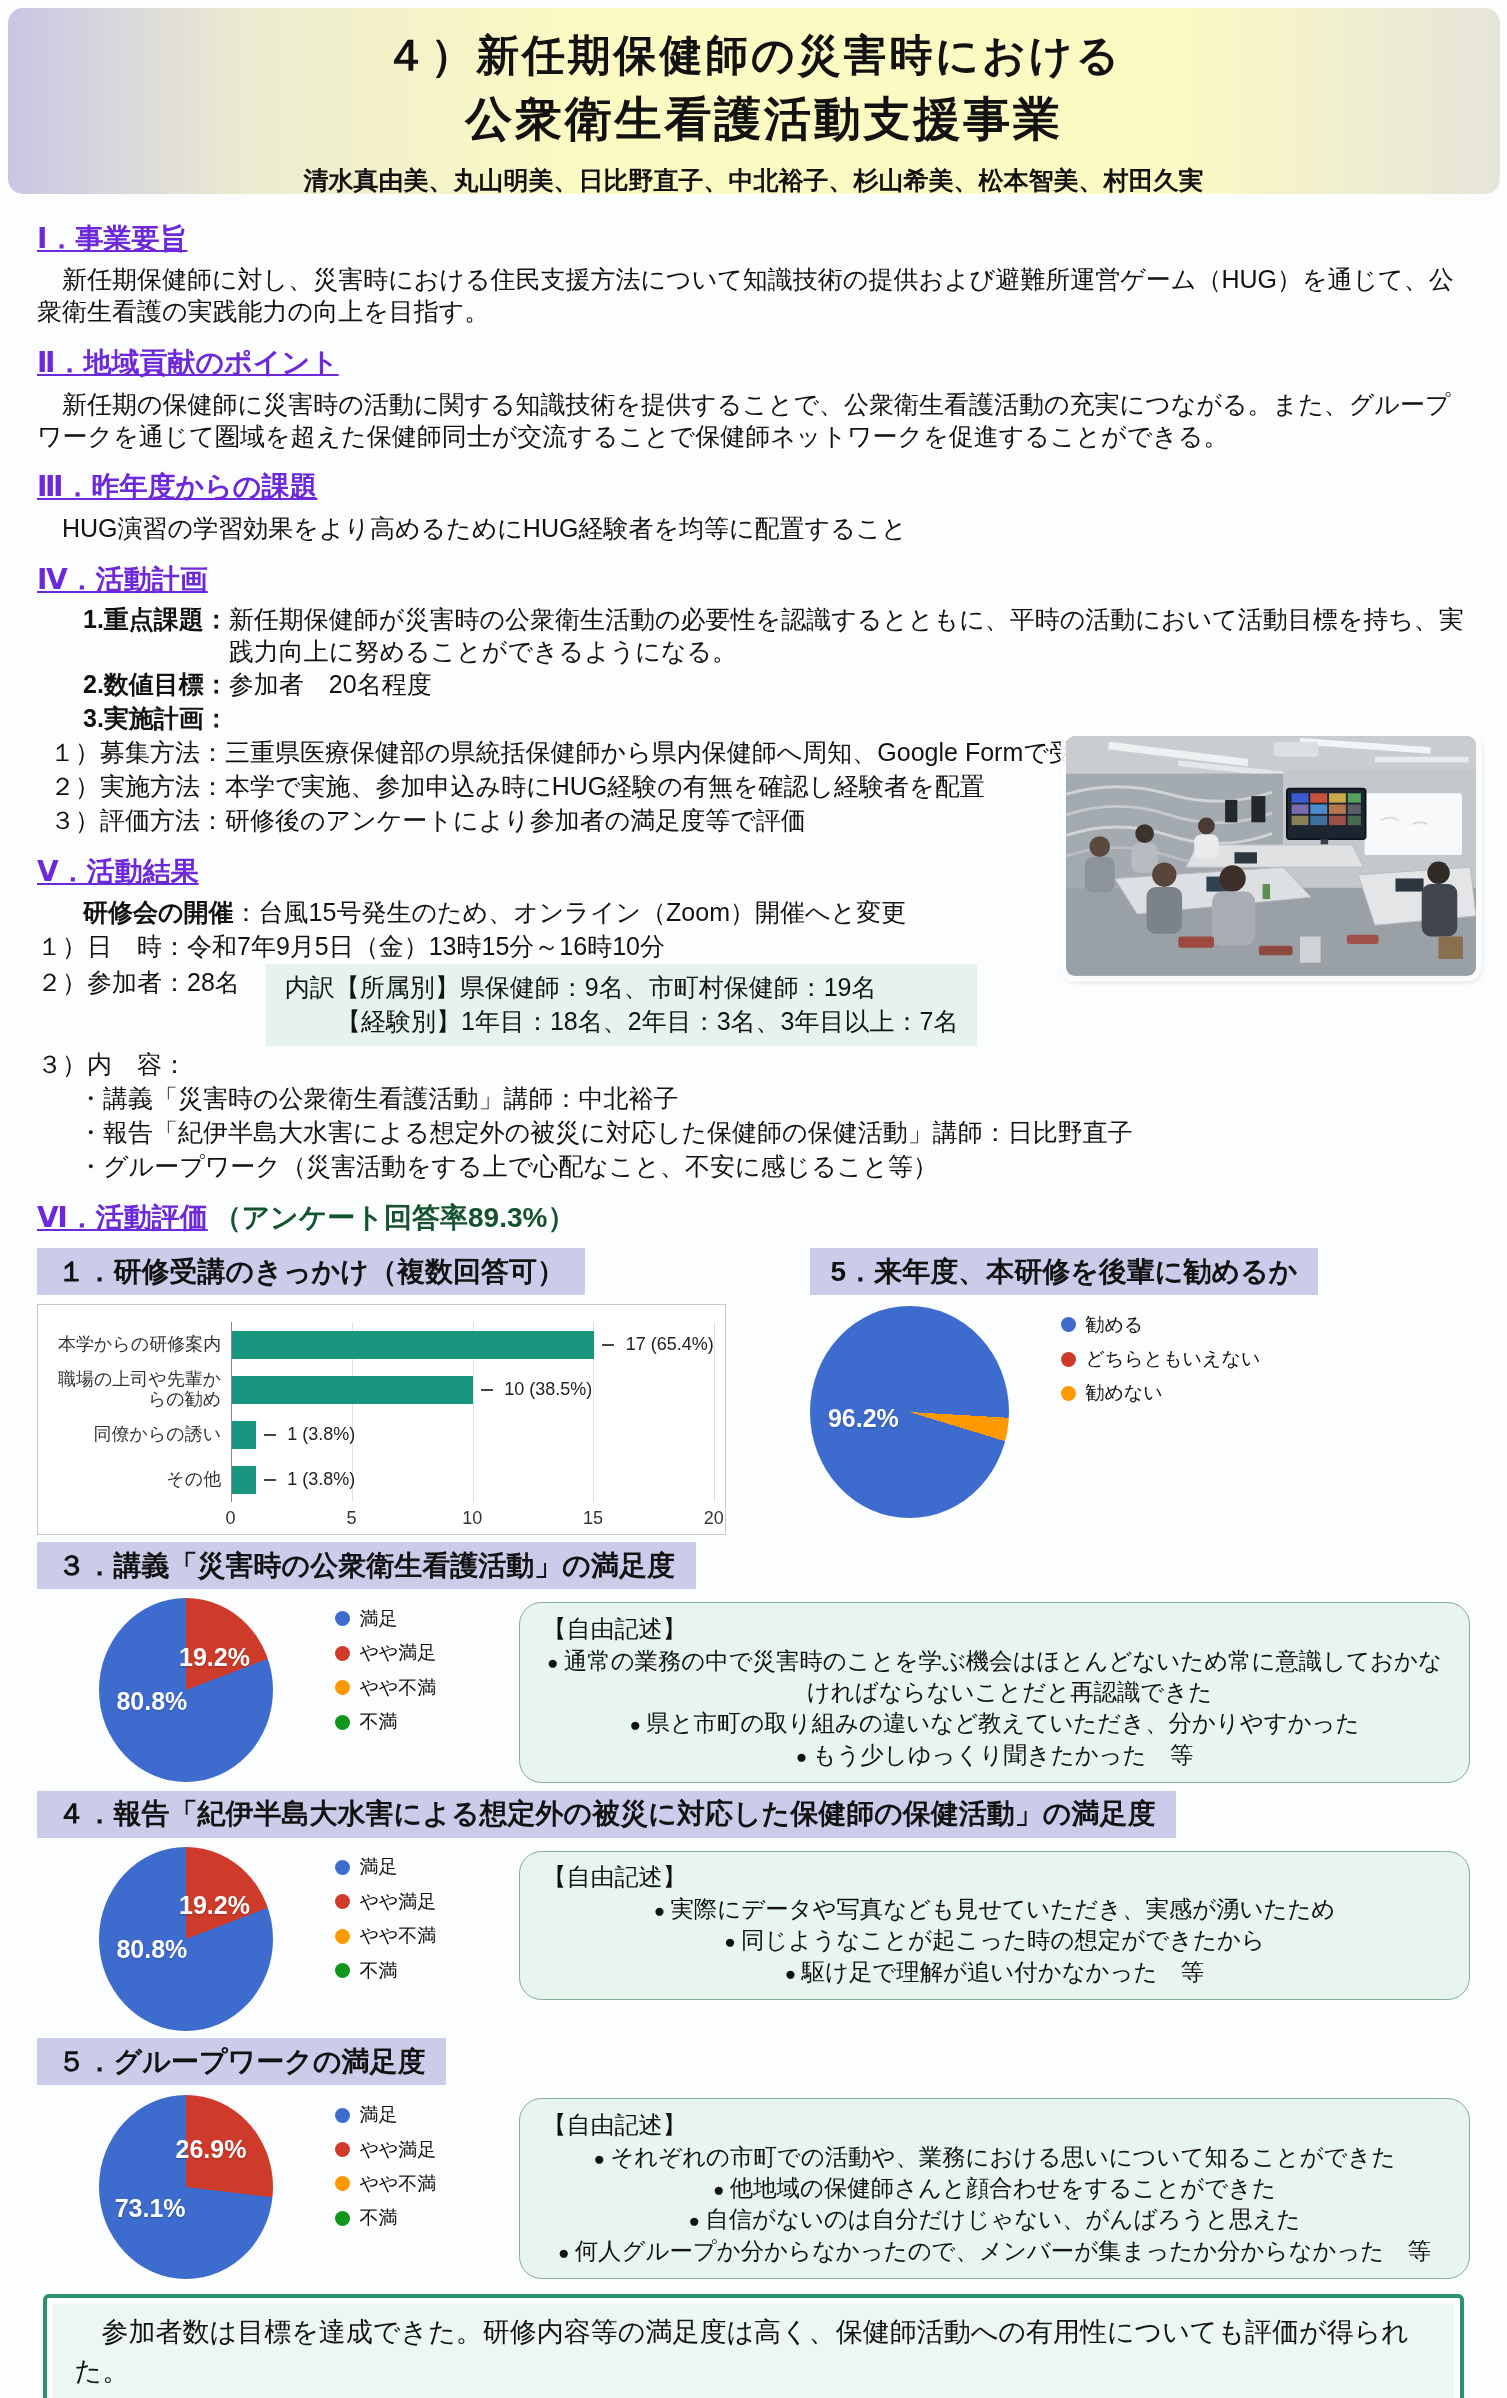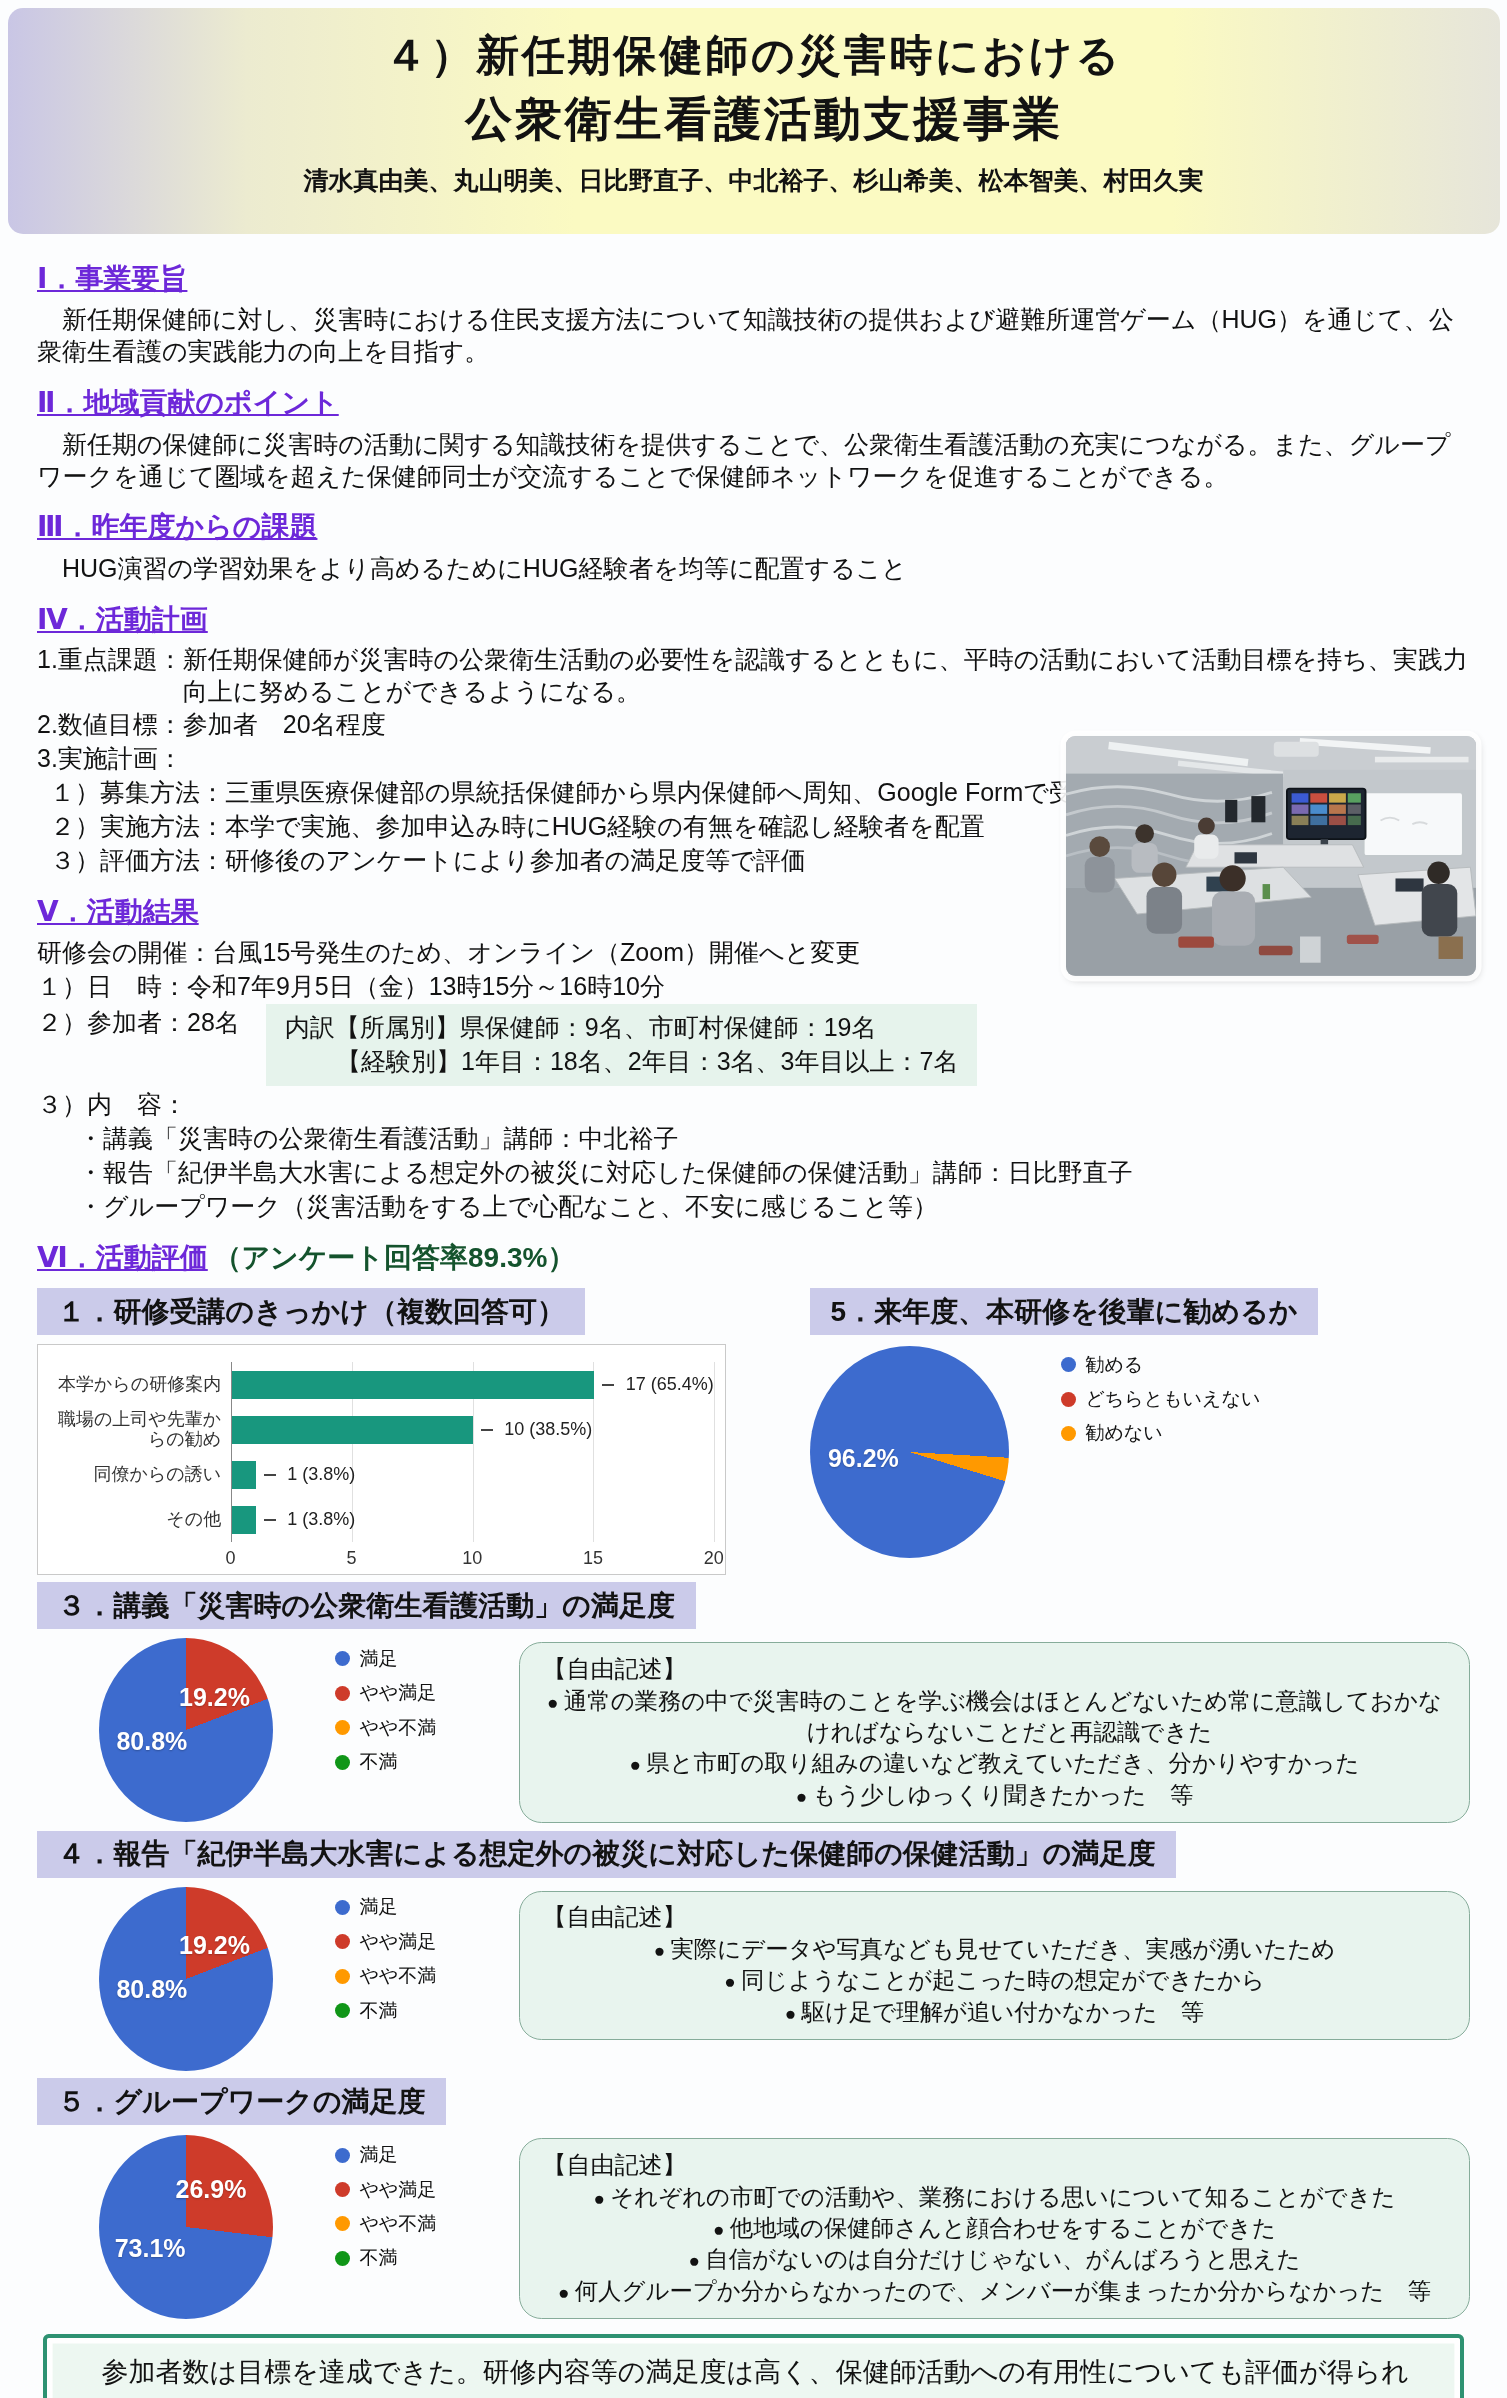--- a/index.html
+++ b/index.html
@@ -1,35 +1,35 @@
 <!DOCTYPE html>
 <html style="font-size:15px"><head>
 <meta charset="utf-8">
 <style>
   * { margin:0; padding:0; box-sizing:border-box; }
   body { background:#e8e8e8; }
   .page { width:1507px; height:2399px; overflow:hidden; position:relative;
           background:#fcfdfe; color:#121212;
           font-family:"Liberation Sans","DejaVu Sans",sans-serif; }
   
-  .banner { margin:7.5px 7.5px 0 7.5px; height:226px; border-radius:15px; text-align:center;
+  .banner { margin:7.5px 7.5px 0 7.5px; height:186px; border-radius:15px; text-align:center;
             padding-top:19px;
             background:linear-gradient(90deg,#c9c6e5 0%,#ecebd0 16%,#fbfac2 38%,#fbfac2 78%,#e6e5da 100%); }
   .t1 { font-size:43px; font-weight:bold; letter-spacing:2.8px; }
   .t2 { font-size:47px; font-weight:bold; margin-top:3.7px; letter-spacing:2.8px;padding-left:21px; }
   .authors { font-size:25px; font-weight:bold; margin-top:13px; }
   
   .content { padding:9.4px 37px 0 37px; }
   .sec { color:#6d28d9; font-size:28px; font-weight:bold; text-decoration:underline;
          margin:11.2px 0 3.7px 0; display:inline-block; }
   .sec-line { margin-top:5.6px; }
   .sec-suffix { color:#14532d; font-size:28px; font-weight:bold; margin-left:5.6px; }
   .body { font-size:25px; line-height:1.28; margin:1.9px 0; }
   .kv { font-size:25px; line-height:1.26; display:flex; align-items:flex-start; margin:1.9px 0; }
-  .kv-label { font-weight:normal; white-space:nowrap; }
+  .kv-label { font-weight:bold; white-space:nowrap;margin-left:46px; }
   .kv-text { flex:1; }
   .subitems { padding-left:13px; }
   .s5line { font-size:25px; line-height:1.28; margin:1.9px 0; }
   .row-participants { display:flex; align-items:flex-start; margin:1.9px 0; }
   .uchiwake-box { background:#e6f3ec; padding:7.5px 19px; margin-left:26px;
                   font-size:25px; line-height:1.35; }
   .uchiwake-l2 { padding-left:2.05em; }
   .s5contents { padding-left:41px; }
   
   .photo { position:absolute; left:1066px; top:736px; width:410px; height:240px;

